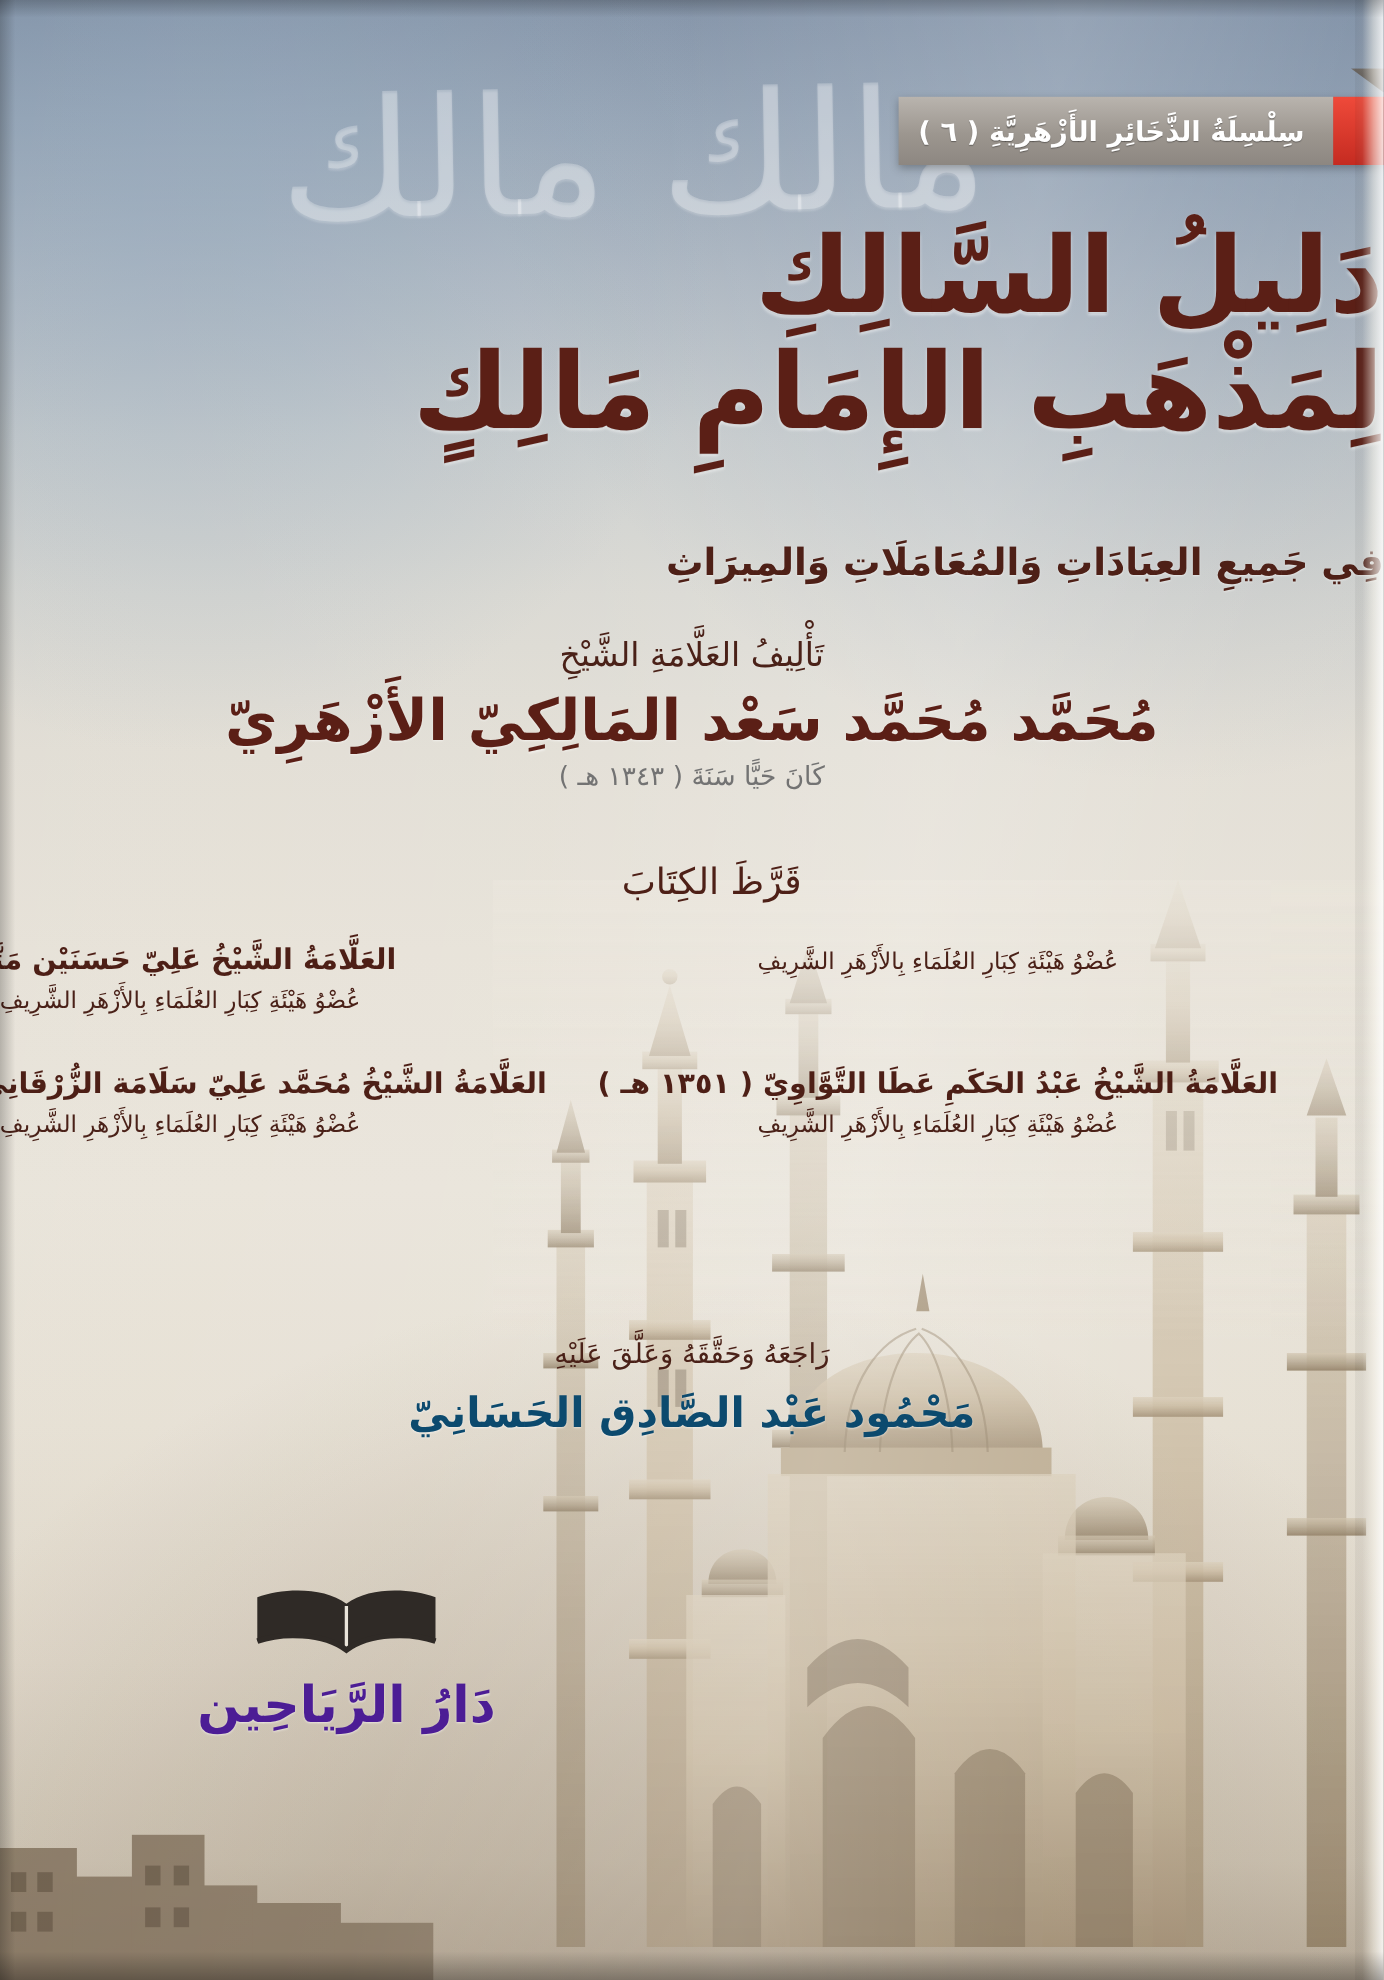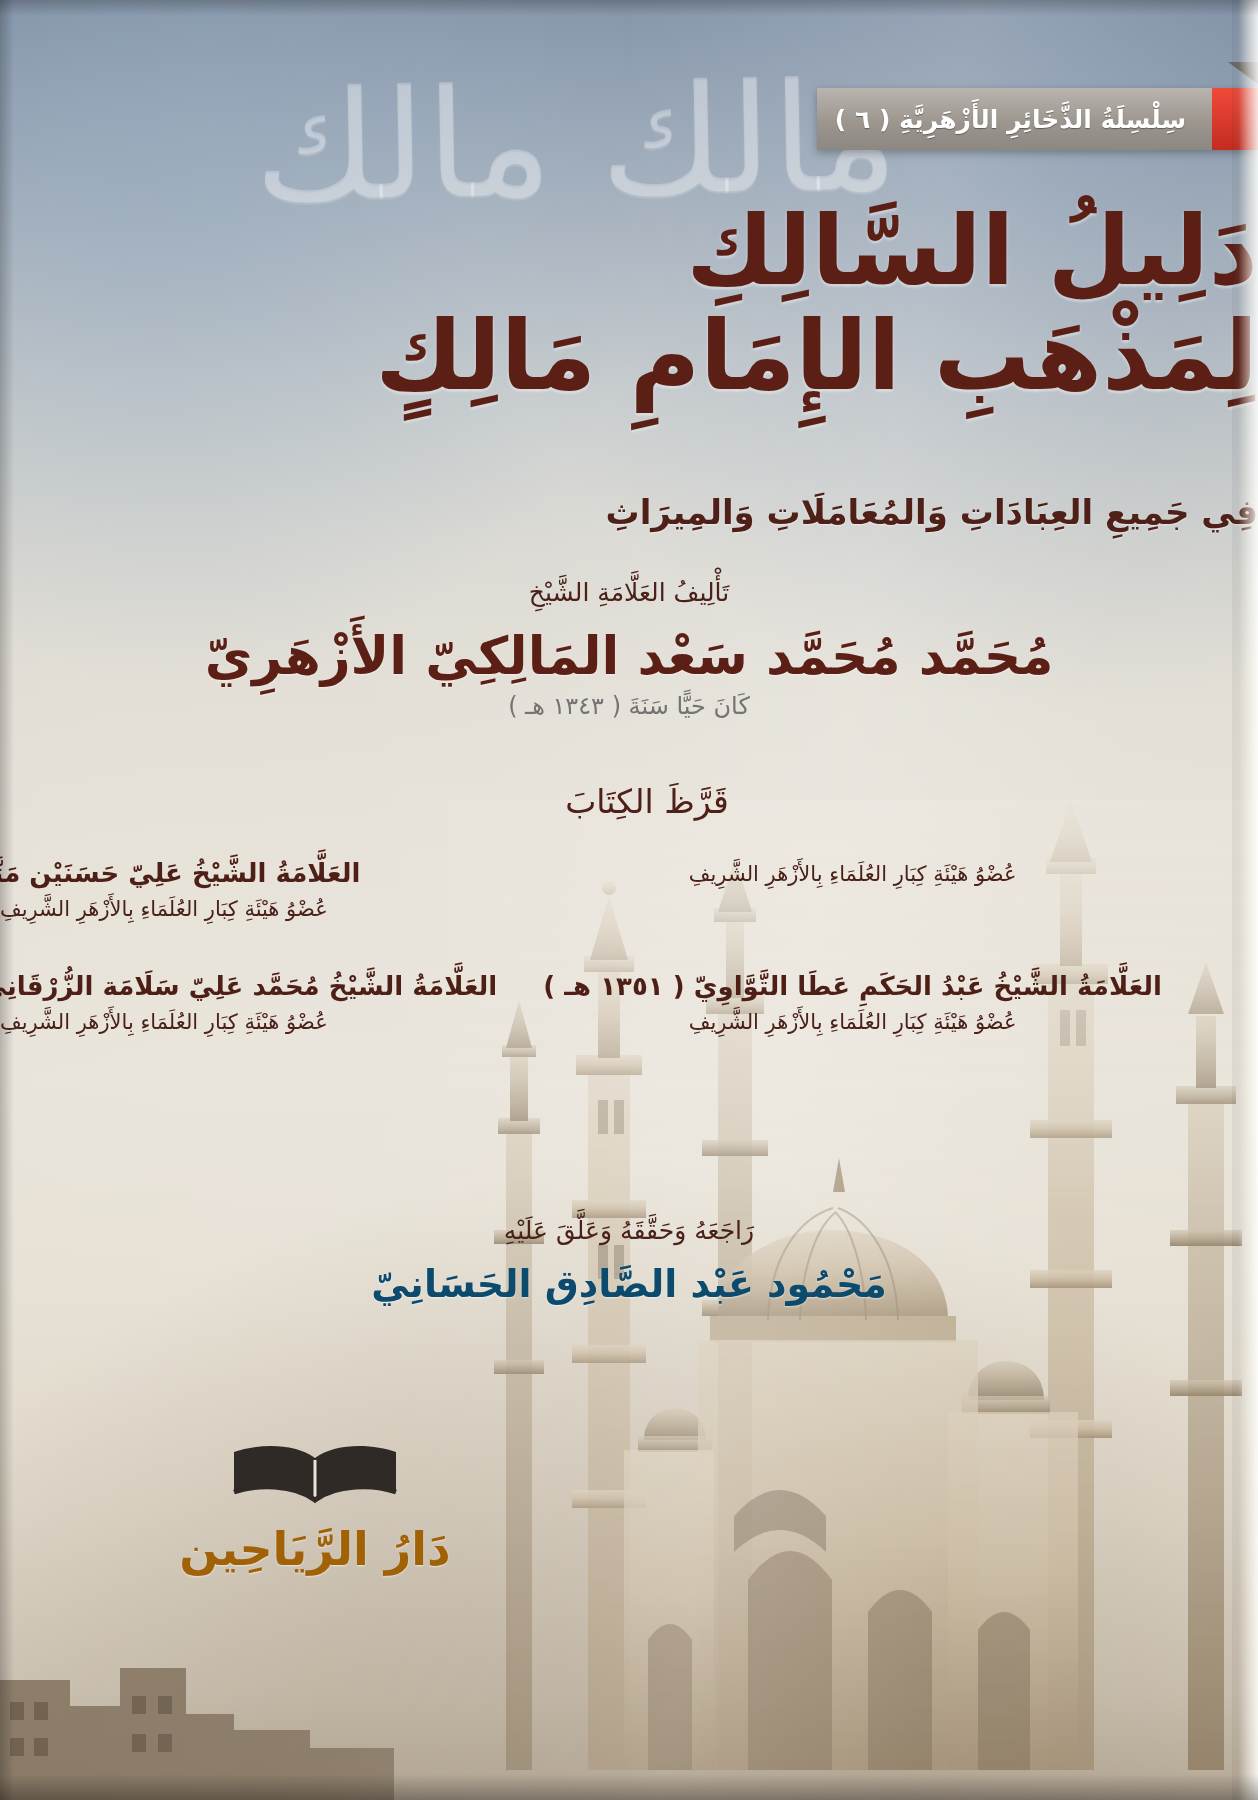--- a/index.html
+++ b/index.html
@@ -186,21 +186,21 @@
     font-size: 34px;
     font-weight: bold;
     color: #4e2017;
     text-shadow: 0 1px 2px rgba(255,255,255,0.5);
     text-align: right;
   }
   .author-label {
     position: absolute;
     top: 578px;
     left: 0; right: 0;
-    font-size: 25px;
+    font-size: 30px;
     color: #4a2118;
   }
   .author-name {
     position: absolute;
     top: 626px;
     left: 0; right: 0;
     font-size: 52px;
     font-weight: bold;
     color: #5b1f16;
     text-shadow: 0 1px 2px rgba(255,255,255,0.5);
@@ -275,21 +275,21 @@
     text-align: center;
   }
   .publisher-mark {
     width: 190px;
     height: 72px;
     margin: 0 auto 6px;
   }
   .publisher-name {
     font-size: 46px;
     font-weight: bold;
-    color: #a16207;
+    color: #4c1d95;
     letter-spacing: -1px;
     text-shadow: 0 1px 2px rgba(255,255,255,0.55);
   }
 </style>
 </head>
 <body>
 
 <div id="cover">
 
   <div class="bg-sky"></div>

